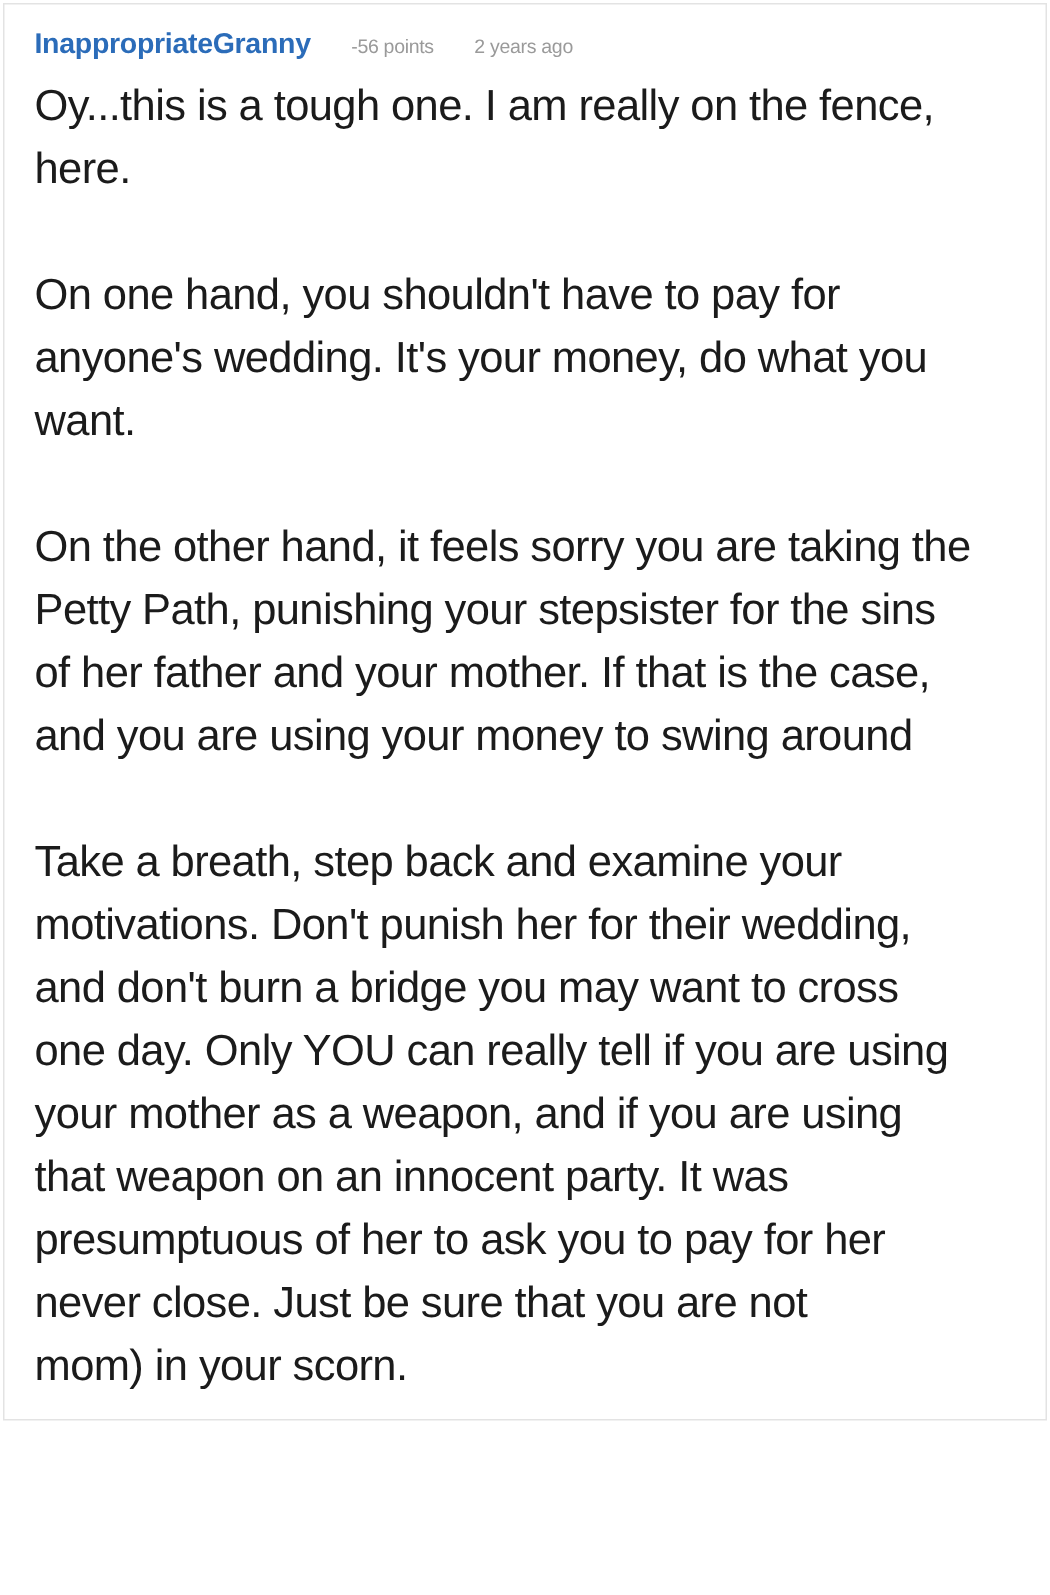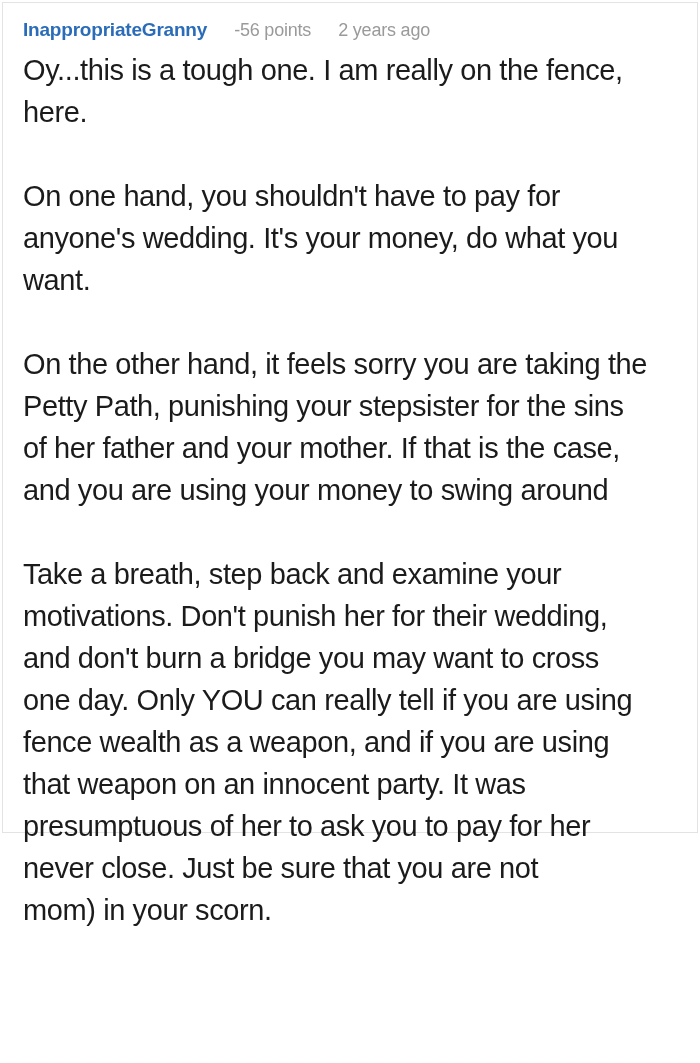--- a/index.html
+++ b/index.html
@@ -10,21 +10,21 @@
     height: 1063px;
     overflow: hidden;
     font-family: "Liberation Sans", sans-serif;
   }
   .card {
     box-sizing: border-box;
     position: absolute;
     left: 2px;
     top: 2px;
     width: 696px;
-    height: 831px;
+    height: 945px;
     border: 1px solid #e3e3e3;
     background: #ffffff;
     padding: 12px 18px 0 20px;
   }
   .comment-header {
     display: flex;
     align-items: baseline;
     gap: 27px;
     line-height: 26px;
     margin-top: 2px;
@@ -32,21 +32,21 @@
   .username {
     color: #2b6cb9;
     font-weight: bold;
     font-size: 19px;
     text-decoration: none;
     cursor: pointer;
     letter-spacing: -0.2px;
   }
   .meta {
     color: #9a9a9a;
-    font-size: 18px;
+    font-size: 13px;
     letter-spacing: -0.2px;
   }
   .comment-body {
     margin-top: 6px;
     color: #1b1b1b;
   }
   .paragraph {
     margin: 0 0 42px 0;
   }
   .paragraph:last-child {
@@ -82,20 +82,20 @@
         <div class="line">On the other hand, it feels sorry you are taking the</div>
         <div class="line">Petty Path, punishing your stepsister for the sins</div>
         <div class="line">of her father and your mother. If that is the case,</div>
         <div class="line">and you are using your money to swing around</div>
       </div>
       <div class="paragraph">
         <div class="line">Take a breath, step back and examine your</div>
         <div class="line">motivations. Don't punish her for their wedding,</div>
         <div class="line">and don't burn a bridge you may want to cross</div>
         <div class="line">one day. Only YOU can really tell if you are using</div>
-        <div class="line">fence wealth as a weapon, and if you are using</div>
+        <div class="line">your mother as a weapon, and if you are using</div>
         <div class="line">that weapon on an innocent party. It was</div>
         <div class="line">presumptuous of her to ask you to pay for her</div>
         <div class="line">never close. Just be sure that you are not</div>
         <div class="line">mom) in your scorn.</div>
       </div>
     </div>
 </div>
 
 </body></html>

